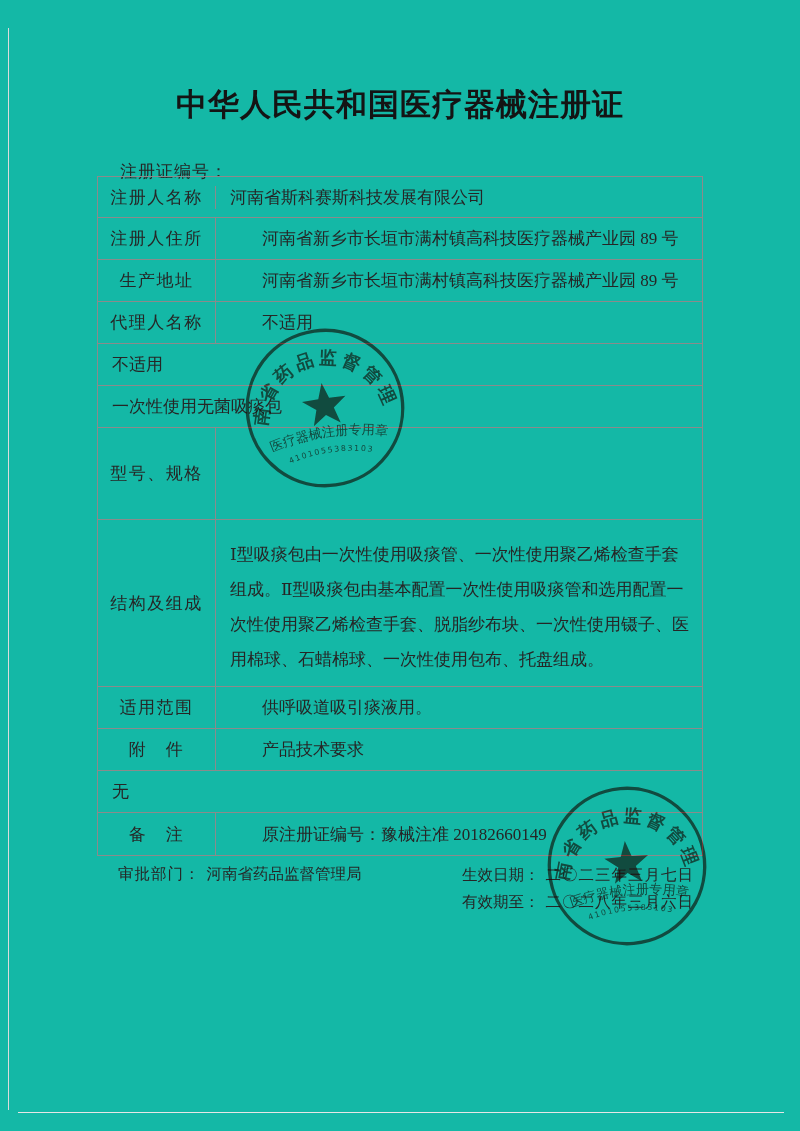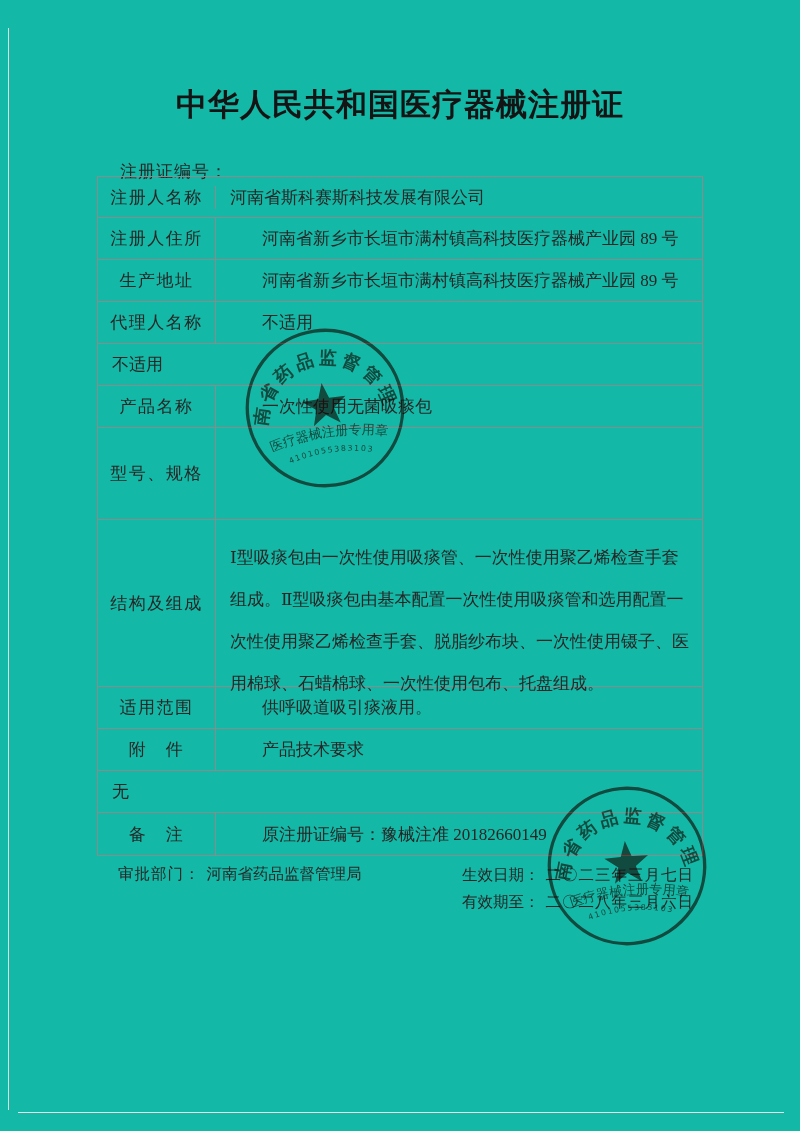--- a/index.html
+++ b/index.html
@@ -27,21 +27,21 @@
   .lbl{
     width:118px;flex:0 0 118px;border-right:1px solid #8b8b8b;box-sizing:border-box;
     display:flex;align-items:center;justify-content:center;
     font-size:17px;letter-spacing:1.5px;text-align:center;
   }
   .val{
     flex:1;display:flex;align-items:center;padding:0 10px 0 14px;
     font-size:17px;box-sizing:border-box;
   }
   .h1{height:41px;align-items:center;} .h{height:42px;gap:32px;} .h7{height:92px;} .h8{height:167px;}
-  .para{display:block;padding-top:17px;line-height:42px;}
+  .para{display:block;padding-top:17px;line-height:35px;}
 
   .footer{position:absolute;left:0;top:0;width:800px;font-size:15.5px;}
   .dept{position:absolute;left:118px;top:864px;}
   .dept .dl{letter-spacing:1px;font-family:Liberation Serif, serif;}
   .dept .dv{margin-left:6px;}
   .dates{position:absolute;left:462px;top:864px;}
   .dates .dline{height:27px;line-height:22px;white-space:nowrap;}
   .dates .dv{margin-left:6px;letter-spacing:1px;}
 
   .seal{position:absolute;mix-blend-mode:multiply;opacity:0.82;}
@@ -76,21 +76,20 @@
       <div class="val">河南省新乡市长垣市满村镇高科技医疗器械产业园 89 号</div>
     </div>
     <div class="row h">
       <div class="lbl">代理人名称</div>
       <div class="val">不适用</div>
     </div>
     <div class="row h">
       <div class="val">不适用</div>
     </div>
     <div class="row h">
-      <div class="lbl">产品名称</div>
       <div class="val">一次性使用无菌吸痰包</div>
     </div>
     <div class="row h7">
       <div class="lbl">型号、规格</div>
     </div>
     <div class="row h8">
       <div class="lbl">结构及组成</div>
       <div class="val para">Ⅰ型吸痰包由一次性使用吸痰管、一次性使用聚乙烯检查手套组成。Ⅱ型吸痰包由基本配置一次性使用吸痰管和选用配置一次性使用聚乙烯检查手套、脱脂纱布块、一次性使用镊子、医用棉球、石蜡棉球、一次性使用包布、托盘组成。</div>
     </div>
     <div class="row h">

